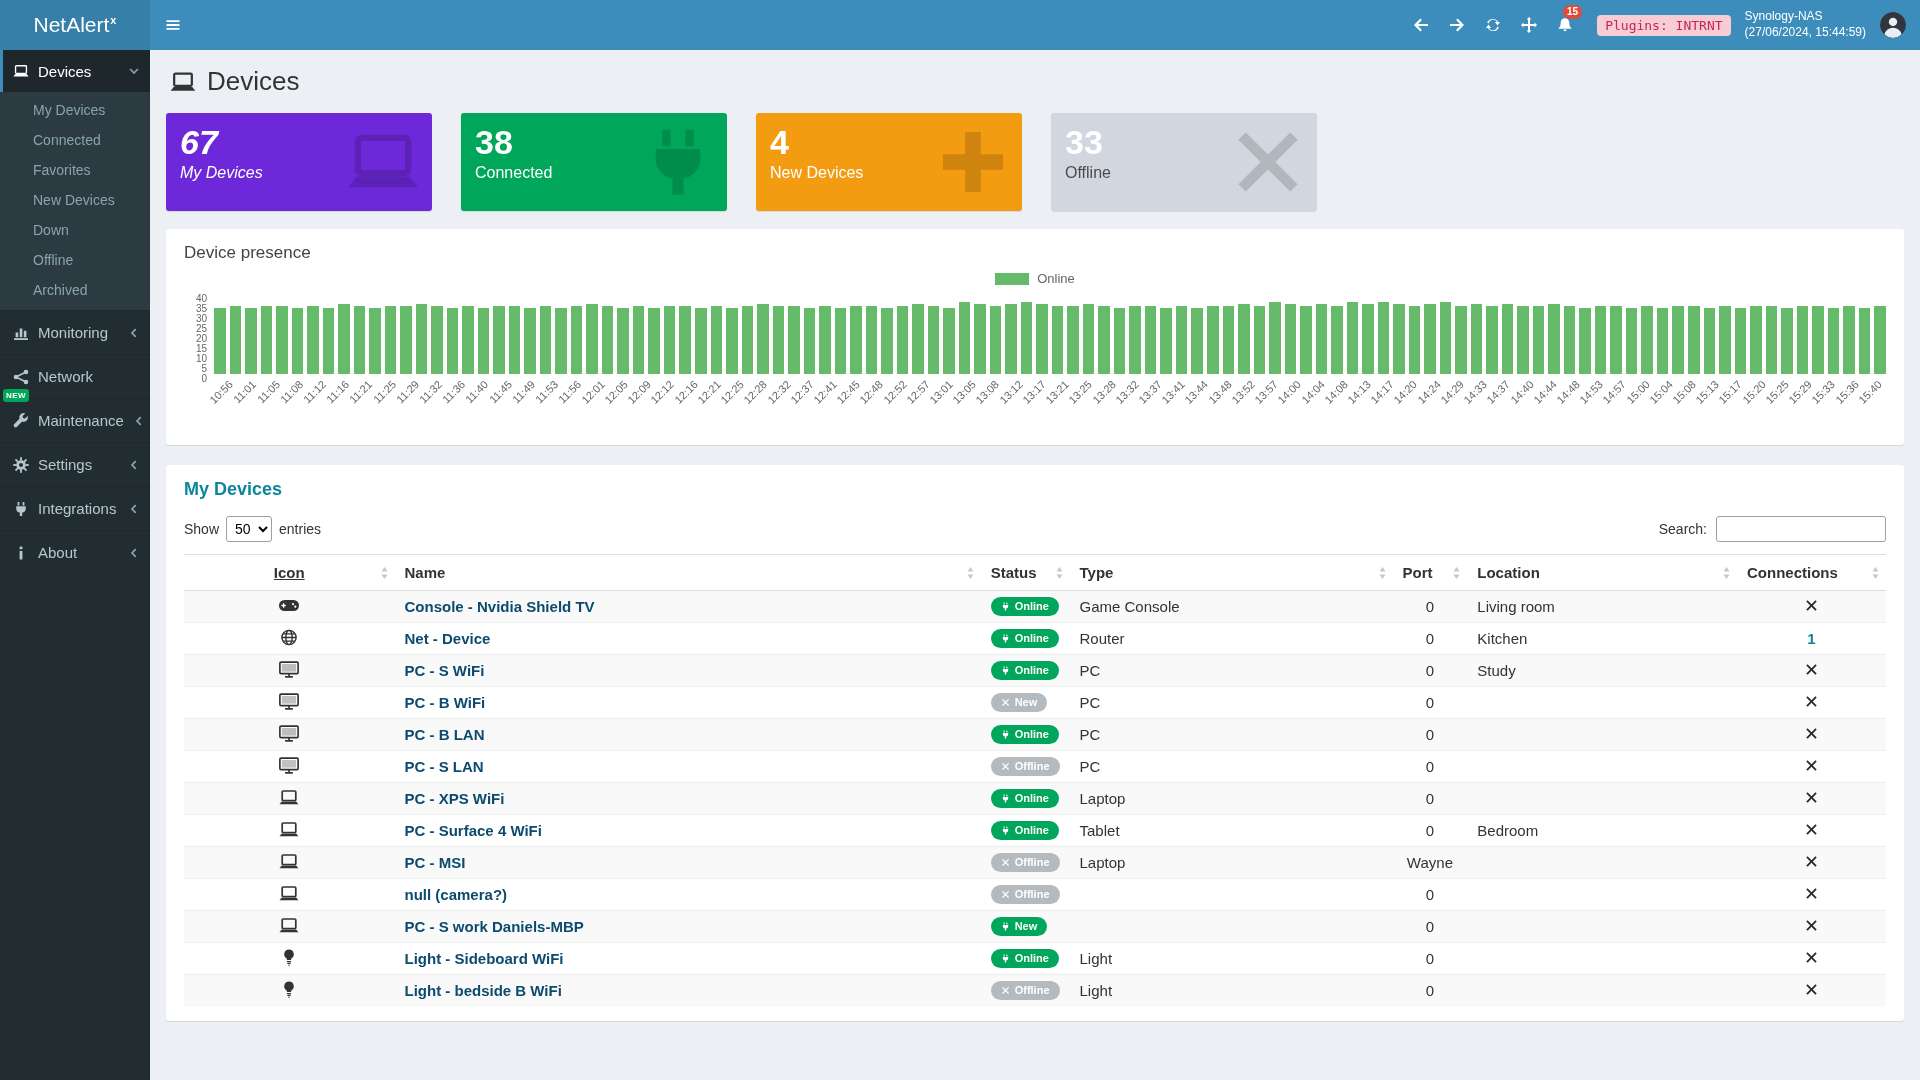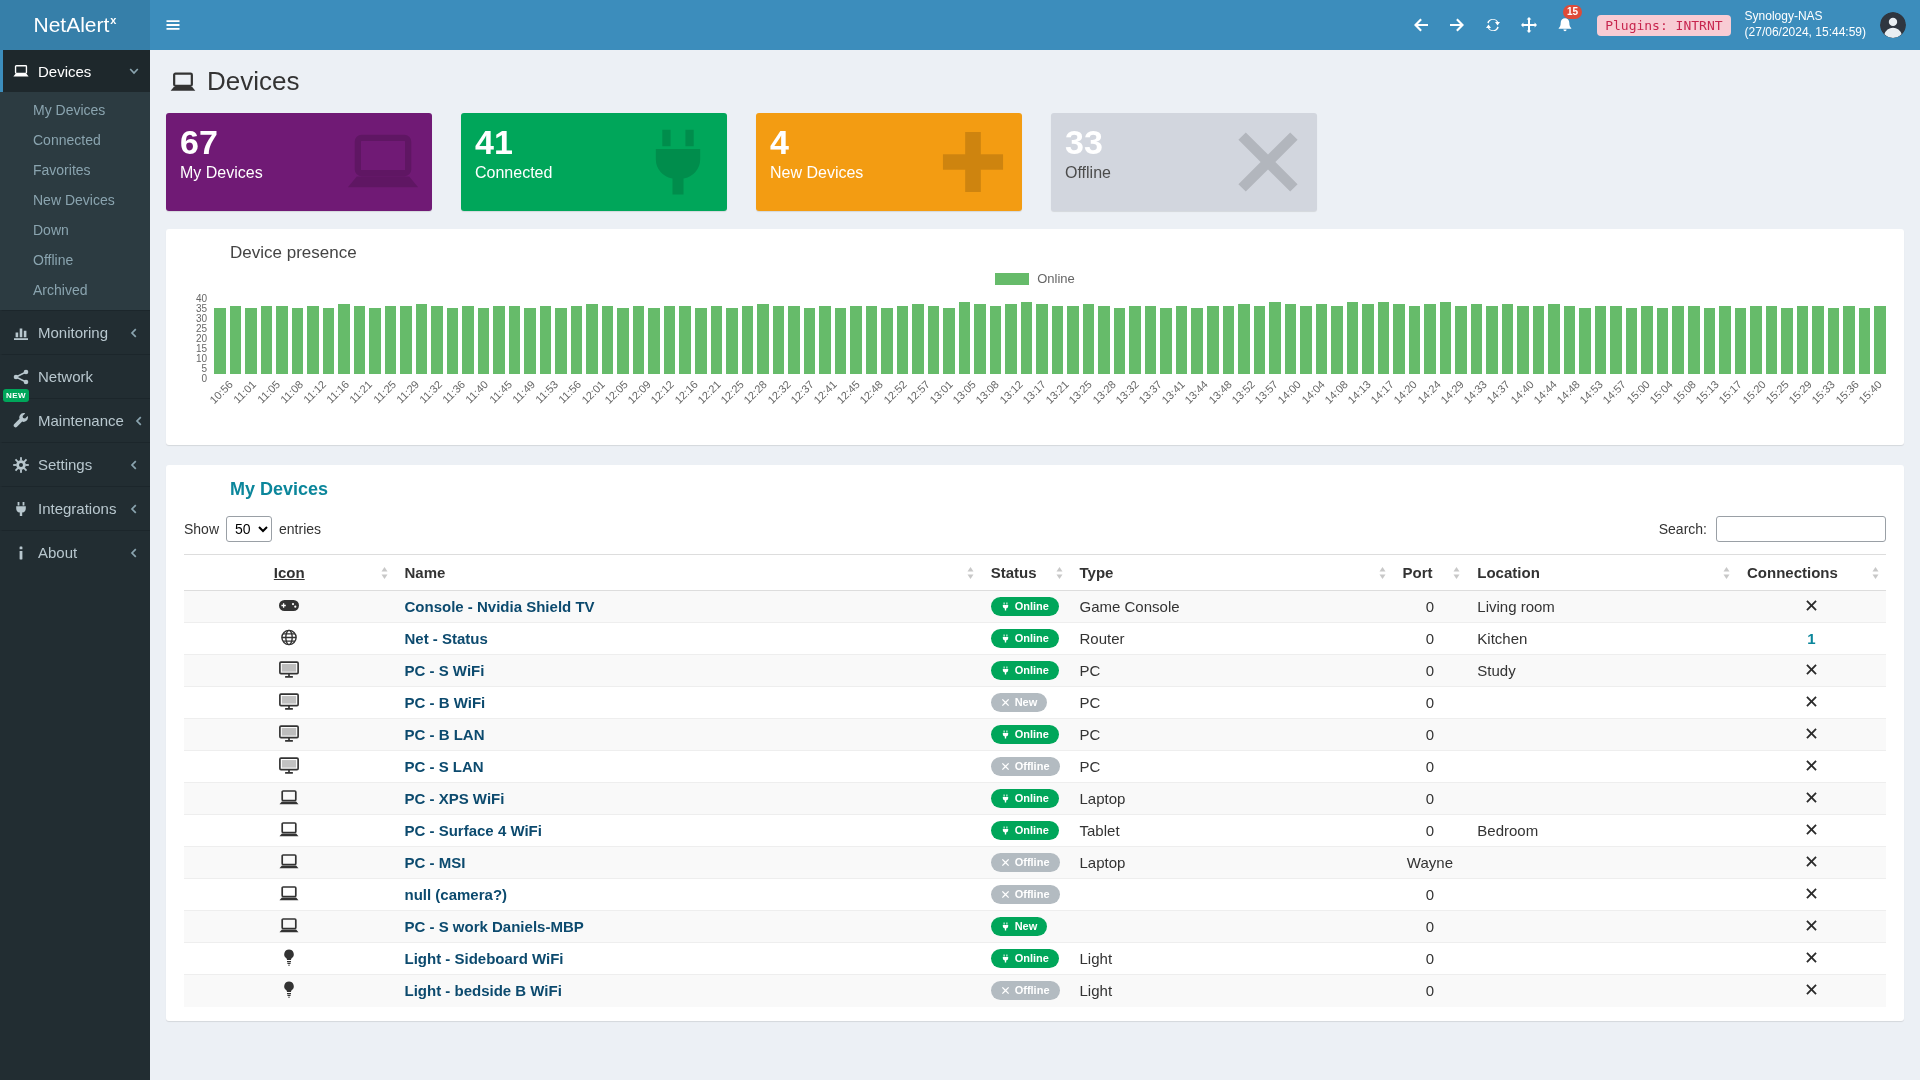--- a/index.html
+++ b/index.html
@@ -49,21 +49,21 @@
   .stat-box { width:266px; height:98px; border-radius:3px; position:relative; color:#fff;
               padding:12px 14px; box-shadow:0 1px 1px rgba(0,0,0,.1); overflow:hidden; cursor:pointer; }
   .stat-value { font-size:34px; font-weight:700; line-height:1.05; }
   .stat-label { font-size:16px; margin-top:3px; }
   .stat-box.gray .stat-label { color:#4c4c4c; }
   .stat-icon { position:absolute; right:12px; top:12px; width:74px; height:74px; color:rgba(0,0,0,.15); }
 
   
   .panel { background:#fff; border-radius:3px; box-shadow:0 1px 1px rgba(0,0,0,.1);
            margin-bottom:20px; padding:14px 18px; position:relative; }
-  .panel-title { font-size:17px; color:#444;margin-left:46px; }
+  .panel-title { font-size:17px; color:#444; }
   .panel-title.teal { color:#0b869b; font-weight:700; font-size:18px; }
 
   
   .presence-panel { height:216px; }
   .legend-row { display:flex; justify-content:center; align-items:center; gap:8px; margin-top:8px; }
   .legend-swatch { width:34px; height:12px; }
   .legend-label { font-size:13px; color:#666; }
   .chart { display:flex; margin-top:8px; }
   .y-axis { width:30px; height:80px; display:flex; flex-direction:column; justify-content:space-between;
             font-size:10px; color:#666; text-align:right; padding-right:7px; line-height:1; }
@@ -297,32 +297,32 @@
     <span class="ic" data-icon="laptop">
         <svg viewBox="0 0 20 16">
           <rect x="3.2" y="1.5" width="13.6" height="9.5" rx="1" fill="none" stroke="currentColor" stroke-width="1.7"></rect>
           <path d="M0.5 14.8h19l-2.4-2.9H2.9z" fill="currentColor"></path>
         </svg>
       </span>
     <span>Devices</span>
   </div>
 
   <div class="stats-row">
-      <div class="stat-box" style="background: #701a75;">
+      <div class="stat-box" style="background: #6d28d9; font-style: italic;">
         <div class="stat-value">67</div>
         <div class="stat-label">My Devices</div>
         <span class="stat-icon" data-icon="laptop">
           <svg viewBox="0 0 20 16">
             <rect x="3.2" y="1.5" width="13.6" height="9.5" rx="1" fill="none" stroke="currentColor" stroke-width="1.7"></rect>
             <path d="M0.5 14.8h19l-2.4-2.9H2.9z" fill="currentColor"></path>
           </svg>
         </span>
       </div>
       <div class="stat-box" style="background: rgb(0, 166, 90);">
-        <div class="stat-value">41</div>
+        <div class="stat-value">38</div>
         <div class="stat-label">Connected</div>
         <span class="stat-icon" data-icon="plug">
           <svg viewBox="0 0 16 16">
             <path d="M4.6 1h1.8v3.6H4.6zM9.6 1h1.8v3.6H9.6z" fill="currentColor"></path>
             <path d="M3.2 5.2h9.6v2.2a4.2 4.2 0 0 1-3.6 4.15V15H6.8v-3.45A4.2 4.2 0 0 1 3.2 7.4z" fill="currentColor"></path>
           </svg>
         </span>
       </div>
       <div class="stat-box" style="background: rgb(243, 156, 18);">
         <div class="stat-value">4</div>
@@ -789,21 +789,21 @@
                 </svg></span></td>
           </tr>
           <tr>
             <td class="c-icon"><span class="dev-icon" data-icon="globe"><svg viewBox="0 0 16 16">
                   <g fill="none" stroke="currentColor" stroke-width="1.3">
                     <circle cx="8" cy="8" r="6.7"></circle>
                     <ellipse cx="8" cy="8" rx="3" ry="6.7"></ellipse>
                     <path d="M1.3 8h13.4M2.3 4.6h11.4M2.3 11.4h11.4"></path>
                   </g>
                 </svg></span></td>
-            <td class="c-name"><a class="name-link">Net - Status</a></td>
+            <td class="c-name"><a class="name-link">Net - Device</a></td>
             <td class="c-status"><span class="badge green"><span class="badge-icon" data-icon="plug">
                   <svg viewBox="0 0 16 16">
                     <path d="M4.6 1h1.8v3.6H4.6zM9.6 1h1.8v3.6H9.6z" fill="currentColor"></path>
                     <path d="M3.2 5.2h9.6v2.2a4.2 4.2 0 0 1-3.6 4.15V15H6.8v-3.45A4.2 4.2 0 0 1 3.2 7.4z" fill="currentColor"></path>
                   </svg>
                 </span>Online</span></td>
             <td class="c-type">Router</td>
             <td class="c-port">0</td>
             <td class="c-loc">Kitchen</td>
             <td class="c-conn"><a class="conn-link">1</a></td>

